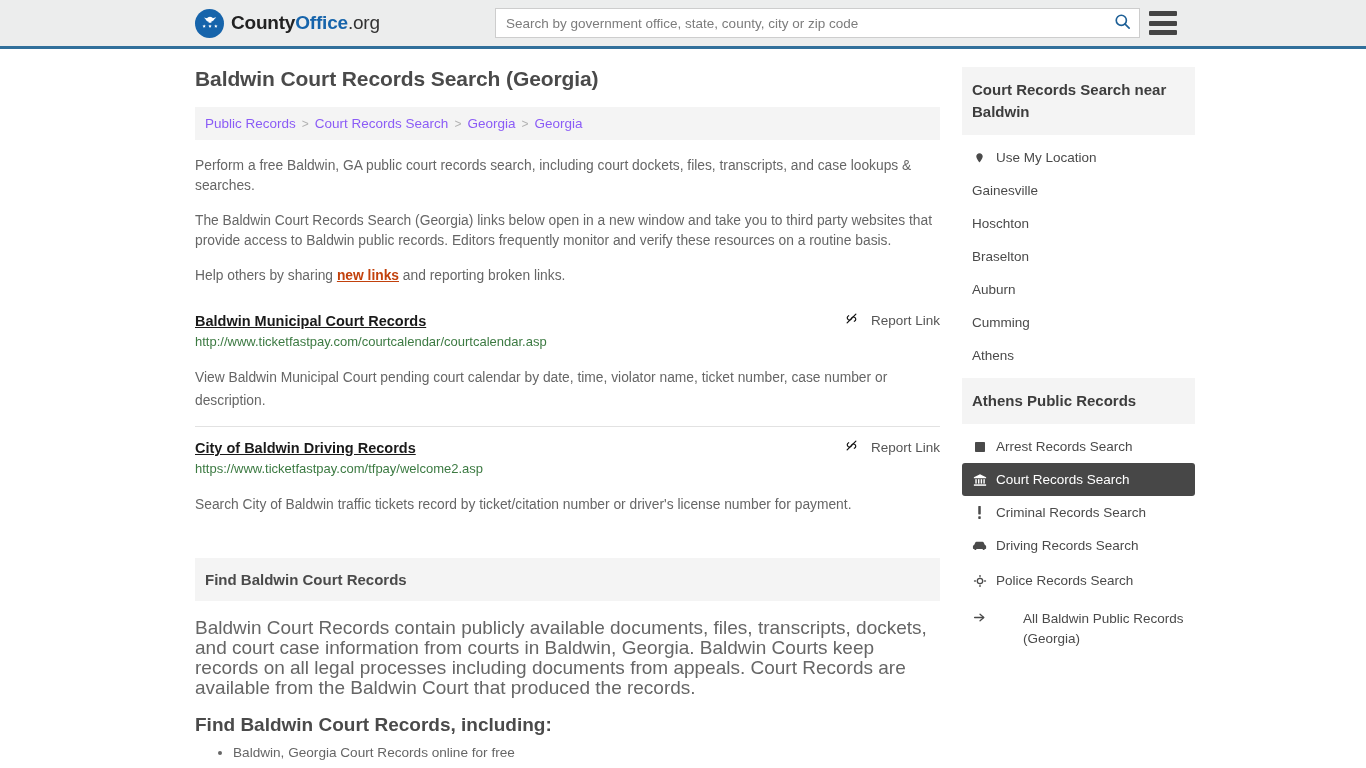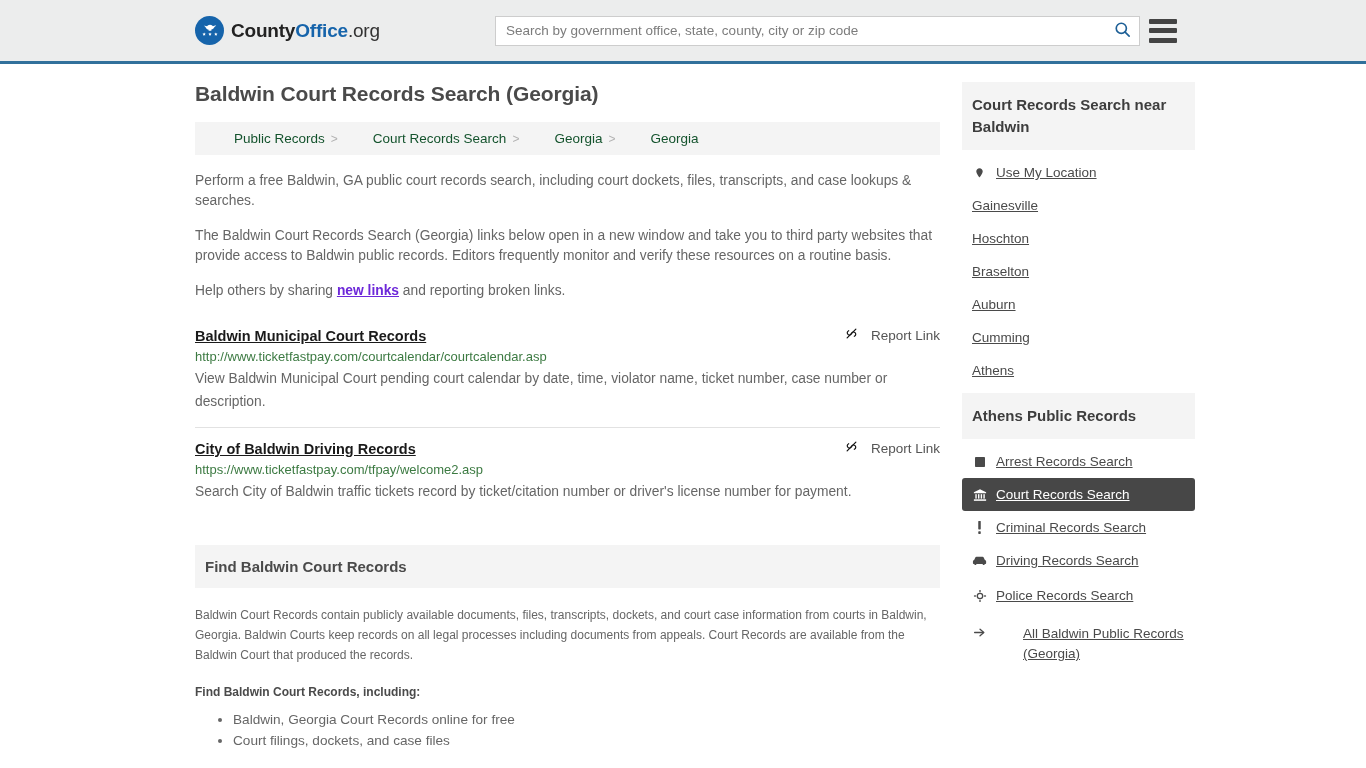--- a/index.html
+++ b/index.html
@@ -7,21 +7,21 @@
     margin: 0; padding: 0;
     width: 1366px; height: 768px;
     overflow: hidden;
     background: #ffffff;
     font-family: "Liberation Sans", sans-serif;
     color: #555555;
   }
 
   
   .site-header {
-    height: 64px;
+    height: 49px;
     background: #eceded;
     border-bottom: 3px solid #31709b;
     display: flex;
     align-items: center;
     position: relative;
   }
   .logo-wrap {
     position: absolute;
     left: 195px;
     display: flex;
@@ -123,37 +123,36 @@
     background: #f4f4f4;
     padding: 9px 10px;
     font-size: 13.5px;
     color: #777;
     display: flex;
     align-items: center;
     gap: 6px;
     flex-wrap: wrap;
   }
   .breadcrumb a {
-    color: #14532d;
+    color: #8b5cf6;
     text-decoration: none;
     cursor: pointer;
-    margin-left: 29px;
   }
   .breadcrumb .sep { color: #b2b2b2; font-size: 12px; }
 
   
   .intro p {
     font-size: 13.8px;
     line-height: 20px;
     color: #666;
     margin: 15px 0 0 0;
   }
   .intro p:first-child { margin-top: 16px; }
   .intro a.inline-link {
-    color: #6d28d9;
+    color: #c2410c;
     font-weight: bold;
     text-decoration: underline;
     cursor: pointer;
     text-align: center;
   }
 
   
   .results { margin-top: 20px; }
   .result {
     padding: 12px 0 14px 0;
@@ -186,34 +185,34 @@
     font-size: 13px;
     color: #3c7a42;
     margin-top: 5px;
     cursor: pointer;
     word-break: break-all;
   }
   .result-desc {
     font-size: 13.8px;
     line-height: 23px;
     color: #666;
-    margin-top: 3px;
+    margin-top: 17px;
   }
 
   
   .section-head {
     background: #f4f4f4;
     padding: 13px 10px;
     font-size: 15px;
     font-weight: bold;
     color: #4a4a4a;
     margin-top: 28px;
   }
   .section-body p {
-    font-size: 12px;
+    font-size: 19px;
     line-height: 20px;
     color: #666;
     margin: 17px 0 0 0;
   }
   .section-body p.bold-lead {
     font-weight: bold;
     color: #4a4a4a;
   }
   .section-body ul {
     margin: 8px 0 0 0;
@@ -240,21 +239,20 @@
   .side-item {
     display: flex;
     align-items: center;
     gap: 9px;
     padding: 8px 10px;
     font-size: 13.5px;
     cursor: pointer;
   }
   .side-item a, .side-item .lbl {
     color: #4a4a4a;
-    text-decoration: underline;
     cursor: pointer;
   }
   .side-item.active {
     background: #474747;
     border-radius: 3px;
   }
   .side-item.active .lbl { color: #ffffff; }
   .side-item .ico {
     width: 15px;
     display: flex;

